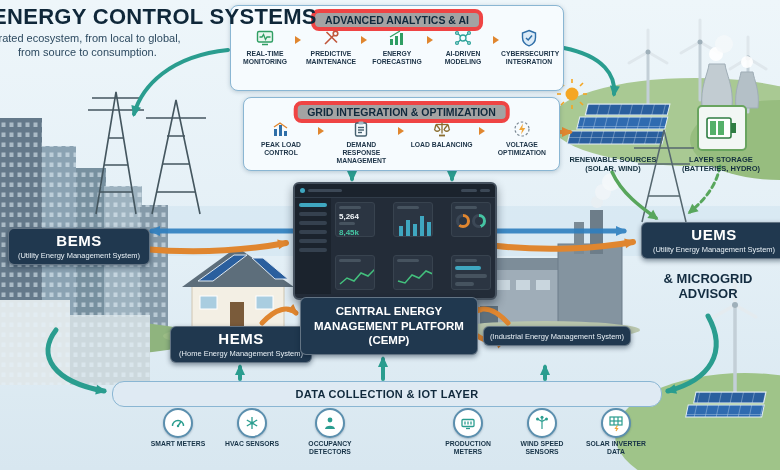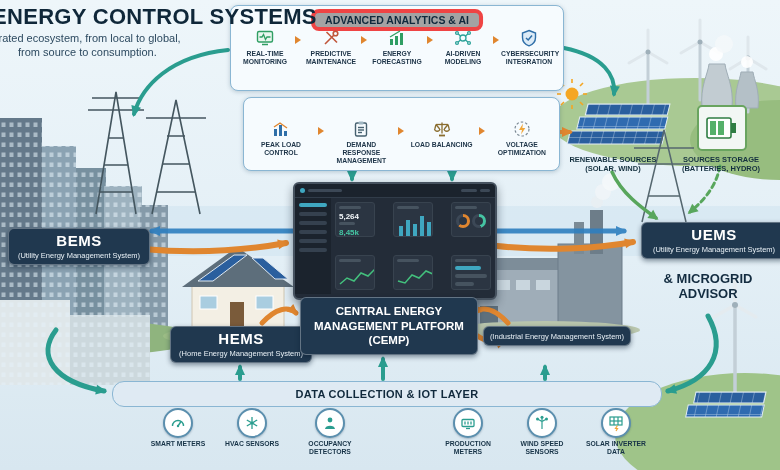--- a/index.html
+++ b/index.html
@@ -329,20 +329,21 @@
               <path d="M9,1.5 L15.5,4 V8.5 C15.5,12.5 12.8,15.5 9,16.8 C5.2,15.5 2.5,12.5 2.5,8.5 V4 Z" fill="#dcebf7" stroke="#2f6fa8" stroke-width="1.4"></path>
               <polyline points="6,9 8.2,11 12,6.5" fill="none" stroke="#2f6fa8" stroke-width="1.5"></polyline>
             </svg>
         </div>
         <div class="lbl">CYBERSECURITY INTEGRATION</div>
       </div>
     </div>
   </div>
 
   <div class="panel" style="left:243px;top:97px;width:315px;height:72px;">
+    <div class="panel-title">GRID INTEGRATION &amp; OPTIMIZATION</div>
     <div class="items" style="top:22px;">
       <div class="pitem" style="width:62px">
         <div class="ic">
           <svg viewBox="0 0 18 18" width="18" height="18">
               <rect x="2" y="9" width="3" height="7" fill="#2f6fa8"></rect>
               <rect x="7" y="5" width="3" height="11" fill="#2f6fa8"></rect>
               <rect x="12" y="11" width="3" height="5" fill="#2f6fa8"></rect>
               <polyline points="2,7 8,3 15,8" stroke="#e0862f" fill="none" stroke-width="1.4"></polyline>
             </svg>
         </div>
@@ -381,21 +382,21 @@
               <circle cx="9" cy="9" r="7" fill="none" stroke="#7a8893" stroke-width="1.2" stroke-dasharray="2.5 2"></circle>
               <path d="M10,3.5 L6,10 H9 L8,14.5 L12.3,8 H9.3 Z" fill="#f0a63a"></path>
             </svg>
         </div>
         <div class="lbl">VOLTAGE OPTIMIZATION</div>
       </div>
     </div>
   </div>
 
   <div class="srclbl" style="left:563px;top:155px;width:100px;">RENEWABLE SOURCES (SOLAR, WIND)</div>
-  <div class="srclbl" style="left:667px;top:155px;width:108px;">SOURCES STORAGE (BATTERIES, HYDRO)</div>
+  <div class="srclbl" style="left:667px;top:155px;width:108px;">LAYER STORAGE (BATTERIES, HYDRO)</div>
 
   <div class="node" style="left:8px;top:228px;width:130px;">
     <div class="nm">BEMS</div>
     <div class="desc">(Utility Energy Management System)</div>
   </div>
 
   <div class="node" style="left:170px;top:326px;width:130px;">
     <div class="nm">HEMS</div>
     <div class="desc">(Home Energy Management System)</div>
   </div>

